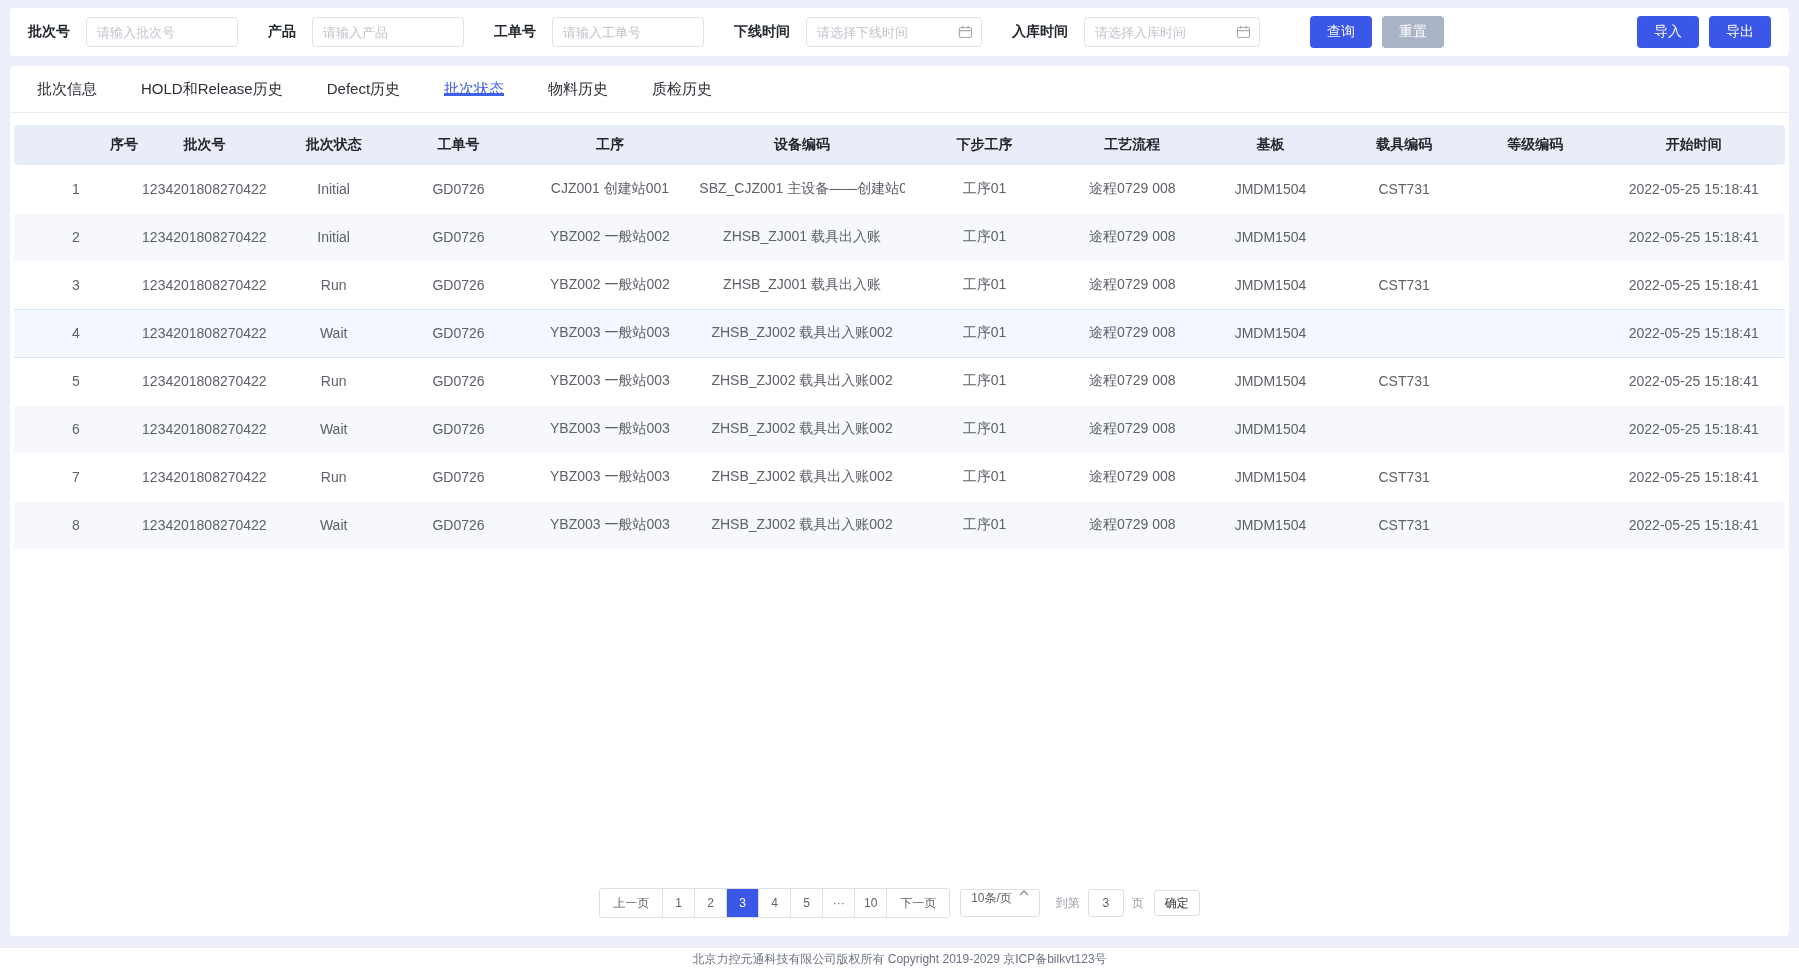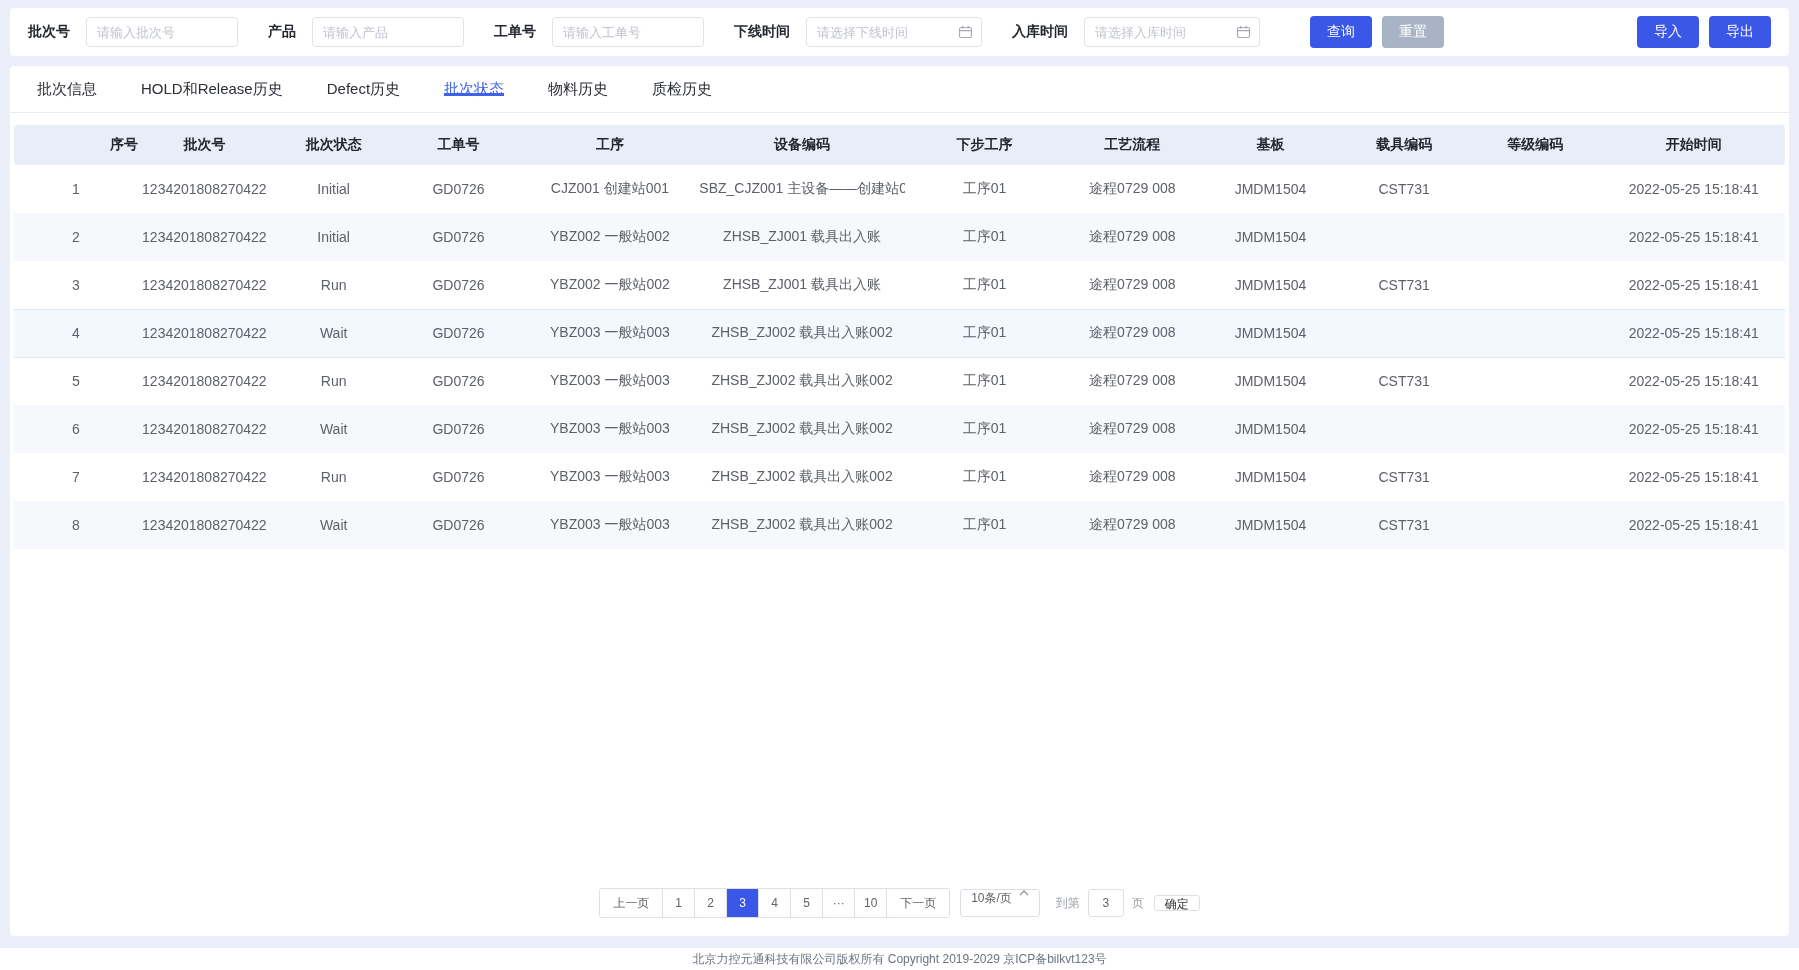--- a/index.html
+++ b/index.html
@@ -60,21 +60,21 @@
   .pg-cell { min-width:32px; height:28px; display:flex; align-items:center; justify-content:center;
              border-right:1px solid #dcdfe6; padding:0 6px; cursor:pointer; background:#fff; color:#606266; }
   .pg-group .pg-cell:last-child { border-right:none; }
   .pg-cell.active { background:#3a57e8; color:#fff; }
   .pg-prev, .pg-next { padding:0 13px; }
   .size-box { display:flex; gap:7px; border:1px solid #dcdfe6; border-radius:3px; height:28px;
               padding:0 10px; margin-left:10px; background:#fff; cursor:pointer; color:#606266; }
   .goto { display:flex; align-items:center; gap:8px; margin-left:16px; color:#9aa0a8; }
   .goto-input { width:36px; height:28px; border:1px solid #dcdfe6; border-radius:3px; text-align:center;
                 font-size:12px; color:#606266; outline:none; font-family:"Liberation Sans","DejaVu Sans",sans-serif; }
-  .confirm-btn { height:16px; border:1px solid #dcdfe6; background:#fff; border-radius:3px; padding:0 10px;
+  .confirm-btn { height:26px; border:1px solid #dcdfe6; background:#fff; border-radius:3px; padding:0 10px;
                  font-size:12px; color:#303133; cursor:pointer; margin-left:2px;
                  font-family:"Liberation Sans","DejaVu Sans",sans-serif; }
 
   
   .footer { height:22px; display:flex; align-items:center; justify-content:center; font-size:12px; color:#6b7280; background:#fff; }
 </style>
 </head>
 <body>
 
 <div class="app-panel">

